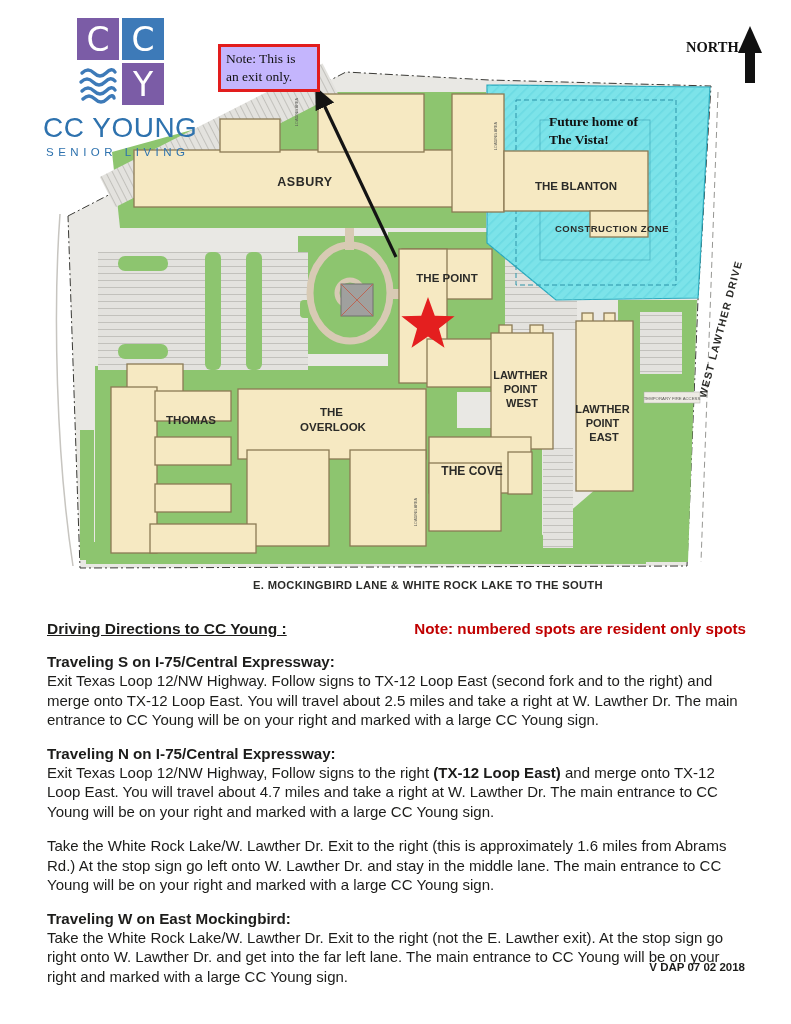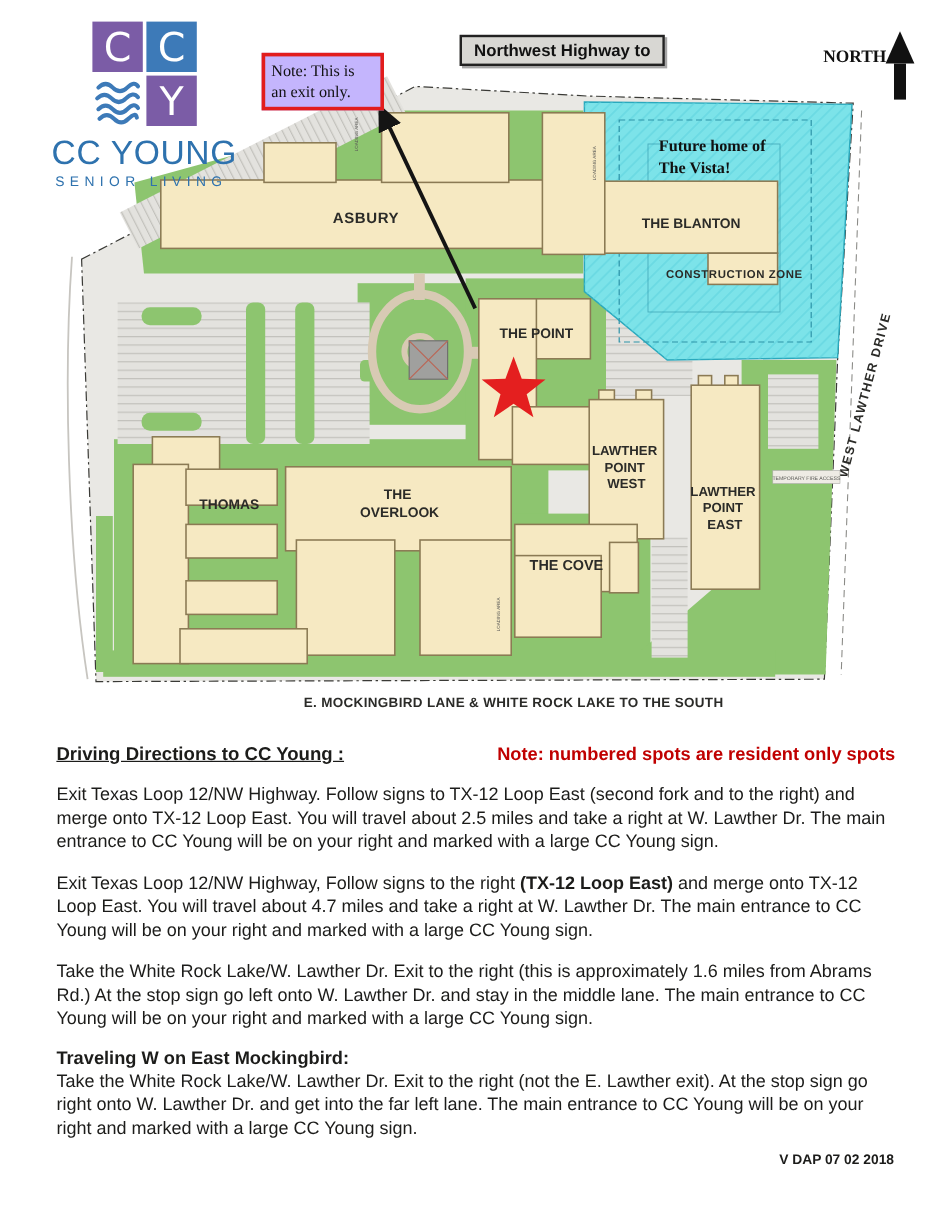--- a/index.html
+++ b/index.html
@@ -222,33 +222,34 @@
     </div>
     <div class="logo-name">CC YOUNG</div>
     <div class="logo-sub">SENIOR LIVING</div>
   </div>
 
   <div class="notebox">
     <span>Note:  This is</span><br>
     <span>an exit only.</span>
   </div>
 
-  <div class="hwy">Northwest Highway to</div>
 
   <div class="directions">
     <div class="dir-head-row">
       <span class="dir-title">Driving Directions to CC Young :</span>
       <span class="dir-note">Note: numbered spots are resident only spots</span>
     </div>
 
     <div class="sec">
+      <h3>Traveling S on I-75/Central Expressway:</h3>
       <p>Exit Texas Loop 12/NW Highway.  Follow signs to TX-12 Loop East (second fork and to the right) and merge onto TX-12 Loop East.  You will travel about 2.5 miles and take a right at W. Lawther Dr.  The main entrance to CC Young will be on your right and marked with a large CC Young sign.</p>
     </div>
 
     <div class="sec">
+      <h3>Traveling N on I-75/Central Expressway:</h3>
       <p><span>Exit Texas Loop 12/NW Highway, Follow signs to the right </span><b>(TX-12 Loop East)</b><span> and merge onto TX-12 Loop East.  You will travel about 4.7 miles and take a right at W. Lawther Dr.  The main entrance to CC Young will be on your right and marked with a large CC Young sign.</span></p>
     </div>
 
     <div class="sec">
       <p>Take the White Rock Lake/W. Lawther Dr. Exit to the right (this is approximately 1.6 miles from Abrams Rd.)  At the stop sign go left onto W. Lawther Dr. and stay in the middle lane.  The main entrance to CC Young will be on your right and marked with a large CC Young sign.</p>
     </div>
 
     <div class="sec">
       <h3>Traveling W on East Mockingbird:</h3>
       <p>Take the White Rock Lake/W. Lawther Dr. Exit to the right (not the E. Lawther exit).  At the stop sign go right onto W. Lawther Dr. and get into the far left lane.  The main entrance to CC Young will be on your right and marked with a large CC Young sign.</p>

